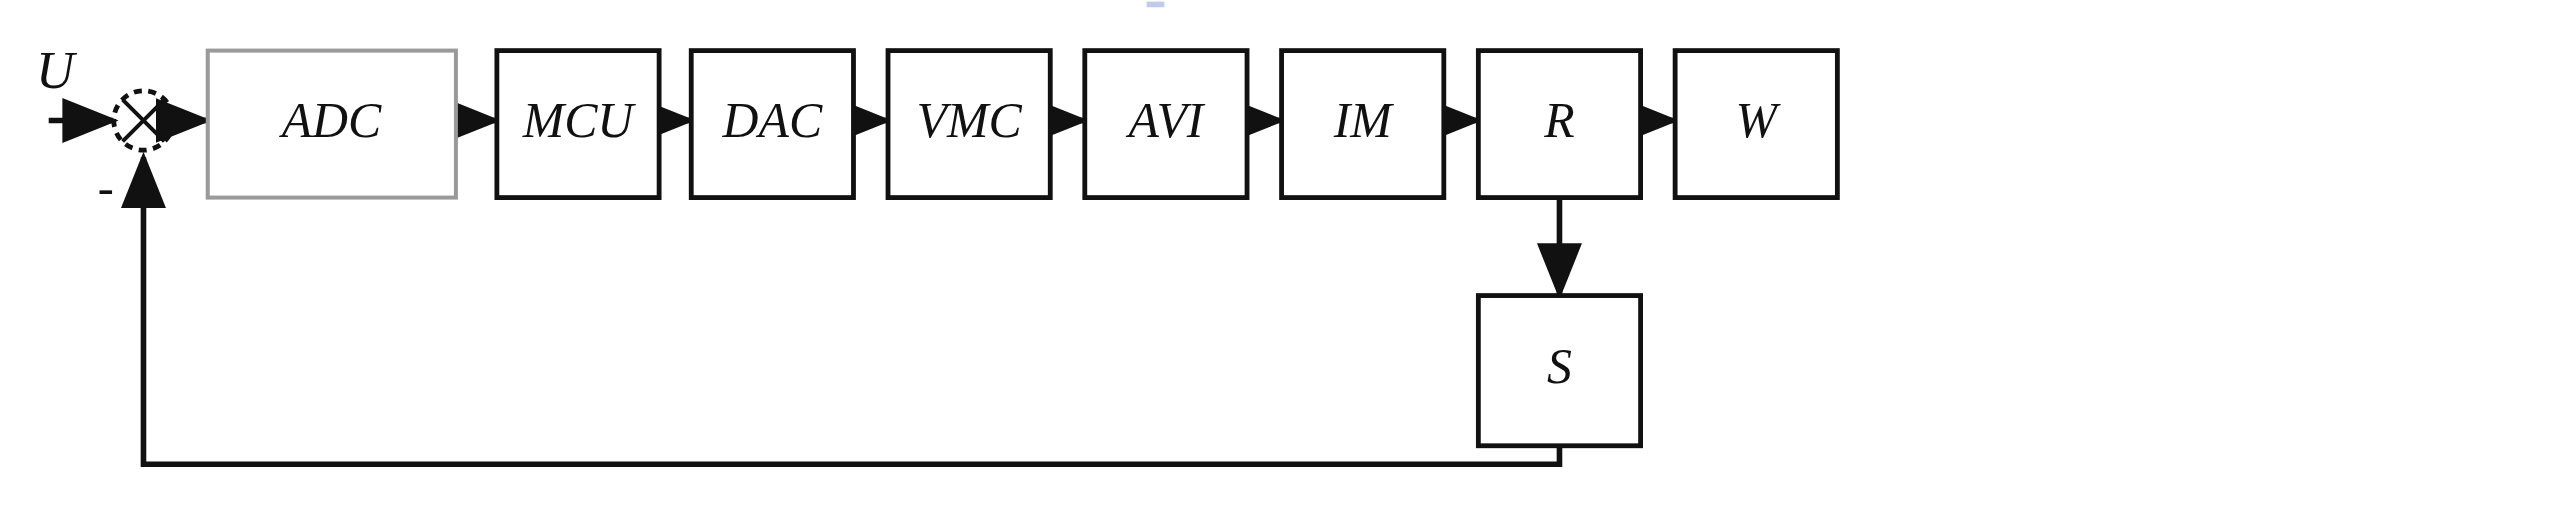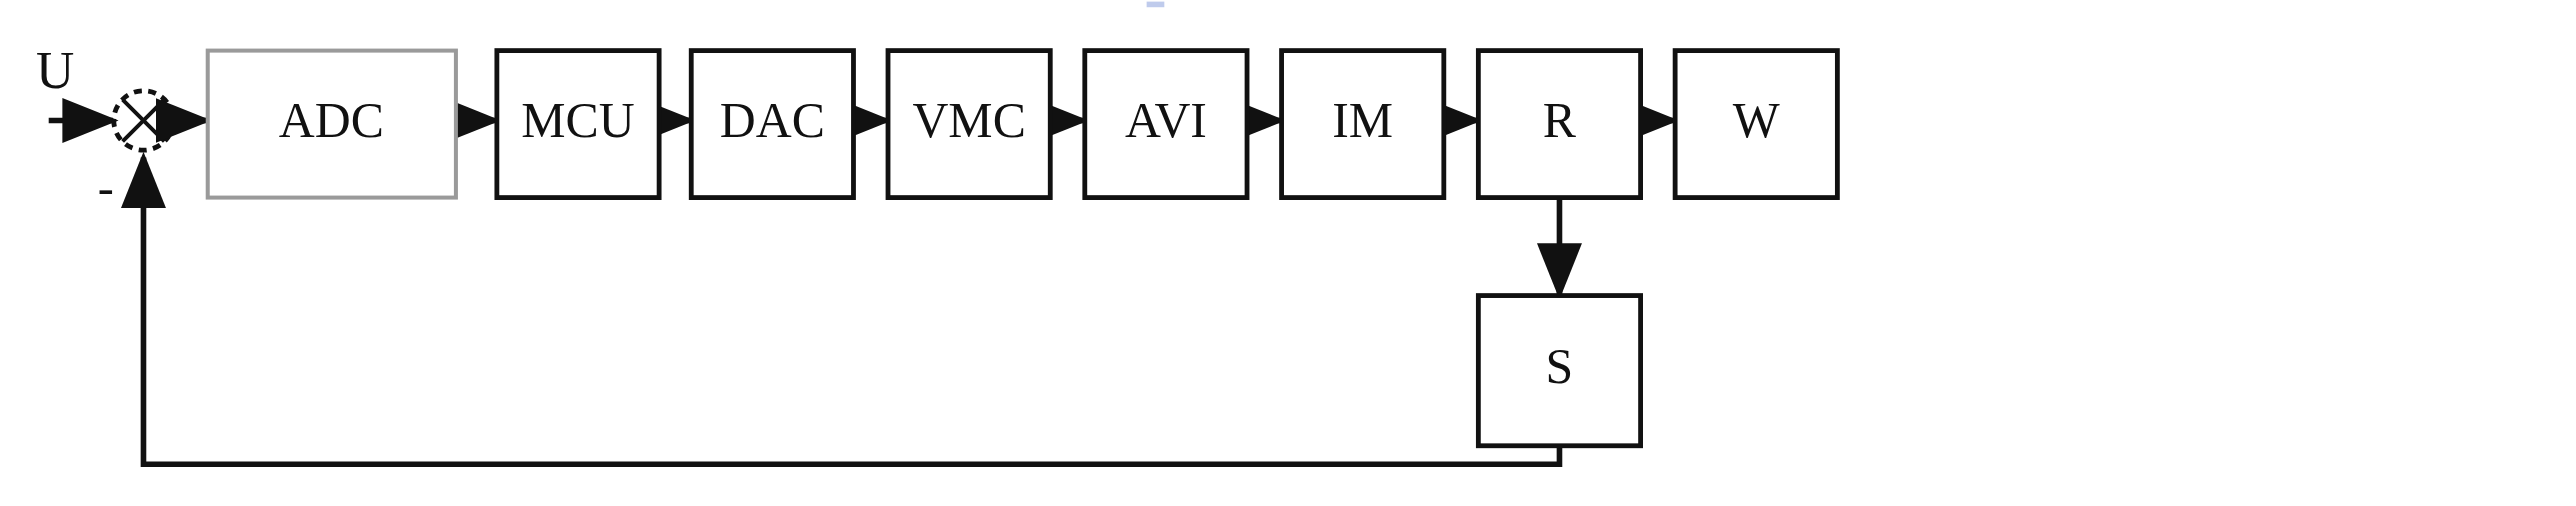--- a/index.html
+++ b/index.html
@@ -7,20 +7,21 @@
     padding: 0;
     background: #ffffff;
   }
   #canvas {
     position: relative;
     width: 2440px;
     height: 506px;
     background: #ffffff;
     font-family: "Liberation Serif", "DejaVu Serif", serif;
     overflow: hidden;
+    font-style: italic;
   }
   #canvas svg {
     position: absolute;
     left: 0;
     top: 0;
     width: 2576px;
     height: 506px;
   }
   .blk-label {
     font-family: "Liberation Serif", "DejaVu Serif", serif;

